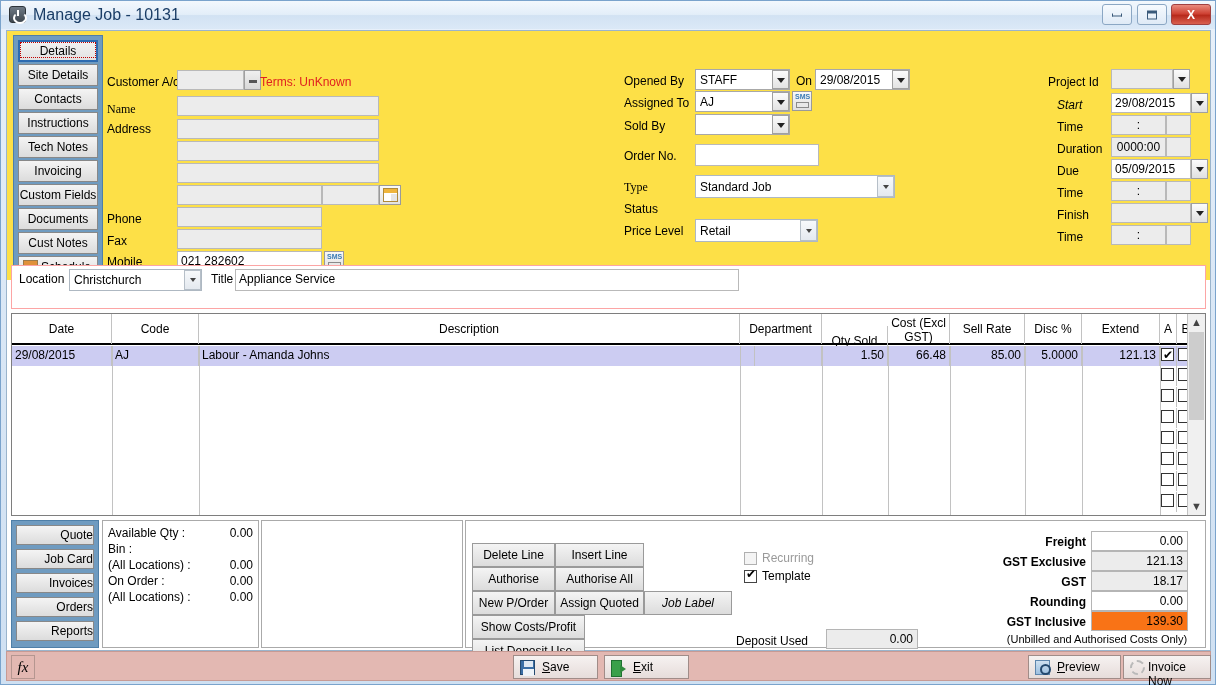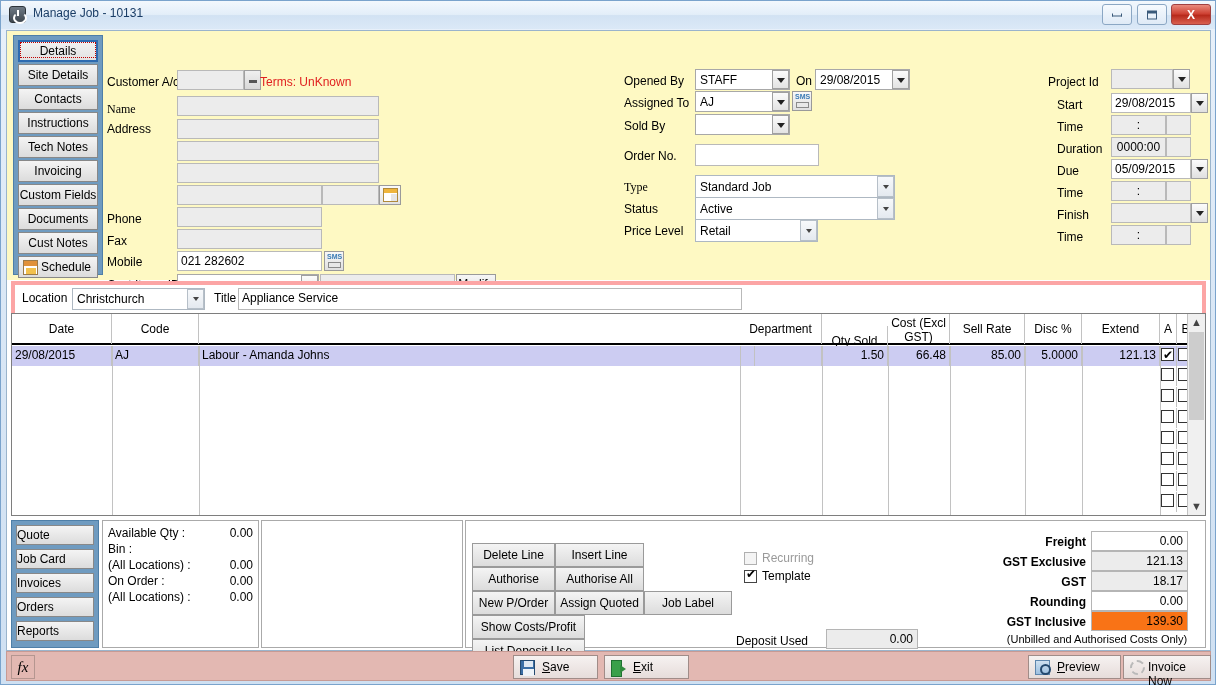--- a/index.html
+++ b/index.html
@@ -16,21 +16,21 @@
     position:absolute; left:0; top:0; width:1216px; height:685px;
     background:linear-gradient(to bottom,#e9f1fa 0%, #dbe8f6 40%, #cfe0f2 100%);
     border:1px solid #7aa3cc;
   }
   
   .titlebar {
     position:absolute; left:0; top:0; width:1214px; height:28px;
     background:linear-gradient(to bottom,#f3f8fd 0%,#e3eef9 48%,#d2e2f3 52%,#dbe9f7 100%);
   }
   .titlebar .tlabel {
-    position:absolute; left:32px; top:5px; font-size:12px; color:#1a3d66;
+    position:absolute; left:32px; top:5px; font-size:16px; color:#1a3d66;
   }
   .winicon {
     position:absolute; left:8px; top:5px; width:17px; height:17px;
     background:linear-gradient(to bottom,#6f7a85,#3e474f);
     border-radius:3px; border:1px solid #2d343a;
   }
   .winicon:before{
     content:""; position:absolute; left:7px; top:3px; width:2px; height:6px;
     background:#fff;
   }
@@ -55,21 +55,21 @@
   .min-g { width:10px; height:3px; border:1px solid #3a5a7a; border-top:0; background:transparent;}
   .max-g { width:10px; height:9px; border:1px solid #3a5a7a; border-top-width:3px; background:transparent;}
 
   
   .client {
     position:absolute; left:5px; top:29px; width:1205px; height:621px;
     background:#fff; border:1px solid #9ab4cc;
   }
 
   
-  .toppanel { position:absolute; left:0; top:0; width:1203px; height:249px; background:#fef9c3; }
+  .toppanel { position:absolute; left:0; top:0; width:1203px; height:249px; background:#fde047; }
 
   .tabcol {
     position:absolute; left:6px; top:4px; width:90px; height:240px;
     background:#6f9bc0; border:1px solid #4e7fa8;
     padding:4px 4px;
   }
   .tabbtn {
     width:80px; height:22px; margin-bottom:2px;
     border:1px solid #888; background:linear-gradient(to bottom,#f4f4f4,#dcdcdc);
     font-size:12px; text-align:center; line-height:20px; color:#000;
@@ -125,21 +125,21 @@
   .addrbtn .ic:before{content:"";position:absolute;left:0;top:0;right:0;height:4px;background:#efb53c;}
   .addrbtn .ic:after{content:"";position:absolute;left:7px;top:5px;width:6px;height:7px;background:#e6e6e6;}
 
   .dd-small { position:absolute; width:17px; height:20px; border:1px solid #a0a0a0; background:linear-gradient(to bottom,#fbfbfb,#e0e0e0); }
   .dd-small:after{ content:""; position:absolute; left:50%; top:50%; margin-left:-4px; margin-top:-2px;
     border-left:4px solid transparent; border-right:4px solid transparent; border-top:5px solid #222; }
   .dash-btn { position:absolute; width:17px; height:20px; border:1px solid #a0a0a0; background:linear-gradient(to bottom,#f0f0f0,#d8d8d8); }
   .dash-btn:after{ content:""; position:absolute; left:4px; top:9px; width:8px; height:3px; background:#555; }
 
   
-  .locbar { position:absolute; left:4px; top:250px; width:1195px; height:44px; background:#fff; border:4px solid #fca5a5; }
+  .locbar { position:absolute; left:4px; top:234px; width:1195px; height:44px; background:#fff; border:1px solid #fca5a5; }
 
   
   .gridwrap { position:absolute; left:4px; top:282px; width:1195px; height:203px; border:1px solid #7e7e7e; background:#fff; }
   .ghead { position:absolute; left:0; top:0; width:1176px; height:31px; background:#fff; border-bottom:2px solid #000; }
   .gh {
     position:absolute; top:0; height:30px; border-right:1px solid #c2c2c2;
     font-size:12px; text-align:center; color:#000;
   }
   .gh span { display:block; }
   .grow { position:absolute; left:0; width:1176px; height:20px; }
@@ -151,21 +151,21 @@
   .gvsep { position:absolute; top:31px; width:1px; background:#c2c2c2; }
   .gscroll {
     position:absolute; right:0; top:0; width:18px; height:201px;
     background:#f0f0f0; border-left:1px solid #c2c2c2;
   }
   .gscroll .ar { position:absolute; left:0; width:17px; height:17px; background:#f0f0f0; text-align:center; line-height:17px; font-size:11px; color:#444; }
   .gscroll .thumb { position:absolute; left:1px; top:18px; width:15px; height:88px; background:#cdcdcd; }
 
   
   .botleft { position:absolute; left:4px; top:489px; width:88px; height:128px; background:#6f9bc0; border:1px solid #4e7fa8; padding:4px; }
-  .botbtn { width:78px; height:20px; margin-bottom:4px; border:1px solid #888; background:linear-gradient(to bottom,#f4f4f4,#dcdcdc); font-size:12px; text-align:left; line-height:18px; }
+  .botbtn { width:78px; height:20px; margin-bottom:4px; border:1px solid #888; background:linear-gradient(to bottom,#f4f4f4,#dcdcdc); font-size:12px; text-align:right; line-height:18px; }
 
   .statpanel { position:absolute; left:95px; top:489px; width:157px; height:128px; background:#fff; border:1px solid #aaa; }
   .emptypanel { position:absolute; left:254px; top:489px; width:202px; height:128px; background:#fff; border:1px solid #aaa; }
   .actpanel { position:absolute; left:458px; top:489px; width:741px; height:128px; background:#fff; border:1px solid #aaa; }
 
   .abtn {
     position:absolute; border:1px solid #9a9a9a; background:linear-gradient(to bottom,#f4f4f4,#dcdcdc);
     font-size:12px; text-align:center; color:#000;
   }
   .cbx { position:absolute; width:13px; height:13px; border:1px solid #444; background:#fff; }
@@ -300,36 +300,32 @@
       <div class="lbl" style="left:617px; top:118px;">Order No.</div>
       <div class="fld edit" style="left:688px; top:113px; width:124px; height:22px;"></div>
 
       <div class="lbl" style="left:617px; top:149px;font-family:Liberation Serif, serif;">Type</div>
       <div class="cmb flat" style="left:688px; top:144px; width:200px; height:23px;">
         <span class="txt" style="top:3px;">Standard Job</span>
         <span class="arrow-cls" style="height:21px;"></span>
       </div>
 
       <div class="lbl" style="left:617px; top:171px;">Status</div>
-      <div class="cmb flat" style="left:688px; top:166px; width:200px; height:23px;">
-        <span class="txt" style="top:3px;">Active</span>
-        <span class="arrow-cls" style="height:21px;"></span>
-      </div>
 
       <div class="lbl" style="left:617px; top:193px;">Price Level</div>
       <div class="cmb flat" style="left:688px; top:188px; width:123px; height:23px;">
         <span class="txt" style="top:3px;">Retail</span>
         <span class="arrow-cls" style="height:21px;"></span>
       </div>
 
       <div class="lbl" style="left:1041px; top:44px;">Project Id</div>
       <div class="fld ro" style="left:1104px; top:38px; width:62px;"></div>
       <div class="dd-small" style="left:1166px; top:38px;"></div>
 
-      <div class="lbl" style="left:1050px; top:67px;">Start</div>
+      <div class="lbl" style="left:1050px; top:67px;font-style:italic;">Start</div>
       <div class="fld edit" style="left:1104px; top:62px; width:80px;">29/08/2015</div>
       <div class="dd-small" style="left:1184px; top:62px;"></div>
 
       <div class="lbl" style="left:1050px; top:89px;">Time</div>
       <div class="fld ro ctr" style="left:1104px; top:84px; width:55px;">:</div>
       <div class="fld ro" style="left:1159px; top:84px; width:25px;"></div>
 
       <div class="lbl" style="left:1050px; top:111px;">Duration</div>
       <div class="fld ro ctr" style="left:1104px; top:106px; width:55px;">0000:00</div>
       <div class="fld ro" style="left:1159px; top:106px; width:25px;"></div>
@@ -358,20 +354,21 @@
         <span class="arrow-cls" style="height:20px;"></span>
       </div>
       <div class="lbl" style="left:199px; top:6px;">Title</div>
       <div class="fld edit" style="left:223px; top:3px; width:504px; height:22px;">Appliance Service</div>
     </div>
 
     <div class="gridwrap">
       <div class="ghead">
         <div class="gh" style="left:0;   width:100px; line-height:30px;">Date</div>
         <div class="gh" style="left:100px;width:87px; line-height:30px;">Code</div>
+        <div class="gh" style="left:187px;width:541px;line-height:30px;">Description</div>
         <div class="gh" style="left:728px;width:82px; line-height:30px;">Department</div>
         <div class="gh" style="left:810px;width:66px; line-height:30px;margin-top:12px;">Qty Sold</div>
         <div class="gh" style="left:876px;width:62px; line-height:14px; padding-top:2px;">
           <span>Cost    (Excl</span>
           <span>GST)</span>
         </div>
         <div class="gh" style="left:938px;width:75px; line-height:30px;">Sell Rate</div>
         <div class="gh" style="left:1013px;width:57px;line-height:30px;">Disc %</div>
         <div class="gh" style="left:1070px;width:78px;line-height:30px;">Extend</div>
         <div class="gh" style="left:1148px;width:17px;line-height:30px;">A</div>
@@ -496,21 +493,21 @@
     <div class="emptypanel"></div>
 
     <div class="actpanel">
 
       <div class="abtn" style="left:6px;   top:22px; width:83px; height:24px; line-height:22px;">Delete Line</div>
       <div class="abtn" style="left:89px;  top:22px; width:89px; height:24px; line-height:22px;">Insert Line</div>
       <div class="abtn" style="left:6px;   top:46px; width:83px; height:24px; line-height:22px;">Authorise None</div>
       <div class="abtn" style="left:89px;  top:46px; width:89px; height:24px; line-height:22px;">Authorise All</div>
       <div class="abtn" style="left:6px;   top:70px; width:83px; height:24px; line-height:22px;">New P/Order</div>
       <div class="abtn" style="left:89px;  top:70px; width:89px; height:24px; line-height:22px;">Assign Quoted</div>
-      <div class="abtn" style="left:178px; top:70px; width:88px; height:24px; line-height:22px;">Job Label</div>
+      <div class="abtn" style="left:178px; top:70px; width:88px; height:24px; line-height:22px;font-style:italic;">Job Label</div>
       <div class="abtn" style="left:6px;   top:94px; width:113px; height:24px; line-height:22px;">Show Costs/Profit</div>
       <div class="abtn" style="left:6px;   top:118px; width:113px; height:24px; line-height:22px;">List Deposit Use</div>
 
       <span class="cbx dis" style="left:278px; top:31px;"></span>
       <span class="cbl dis" style="left:296px; top:30px;">Recurring</span>
       <span class="cbx on" style="left:278px; top:49px;"></span>
       <span class="cbl" style="left:296px; top:48px;">Template</span>
 
       <span class="lbl" style="left:270px; top:113px;">Deposit Used</span>
       <div class="tot-fld ro" style="left:360px; top:108px; width:92px; background:#ececec;">0.00</div>

